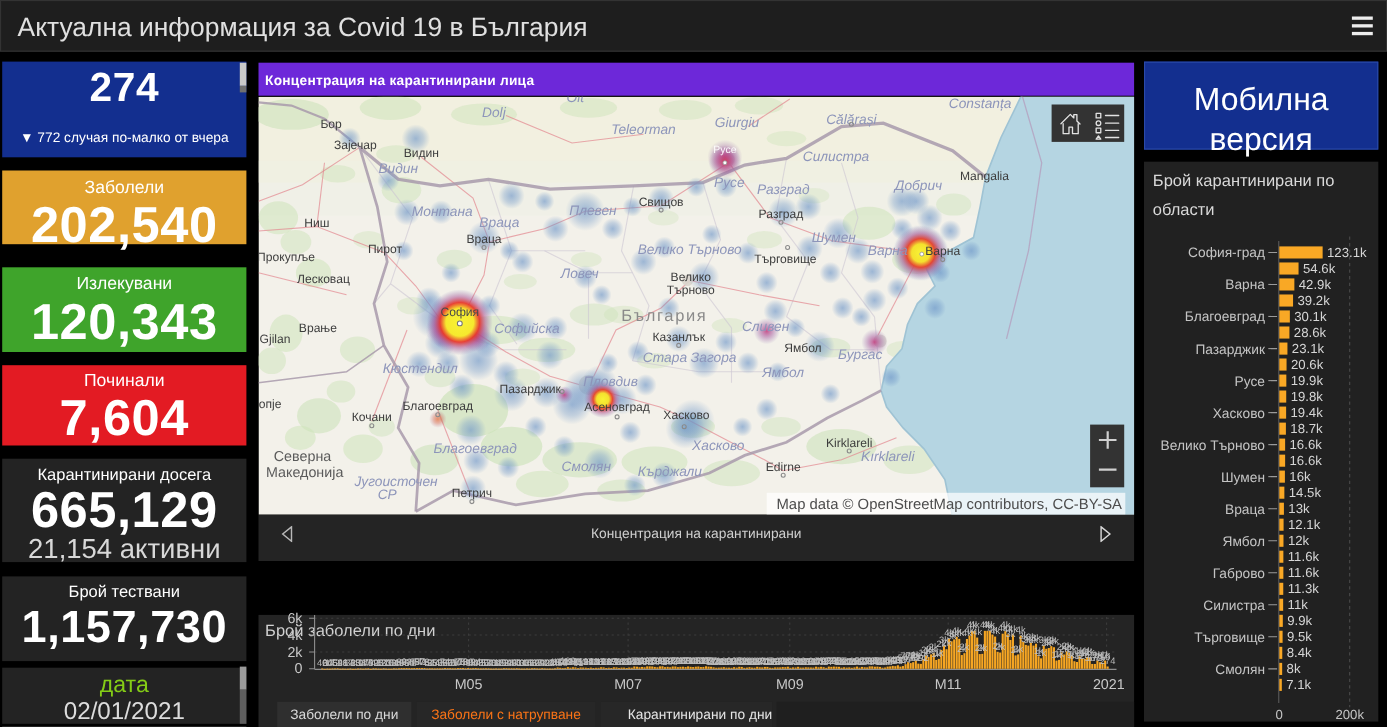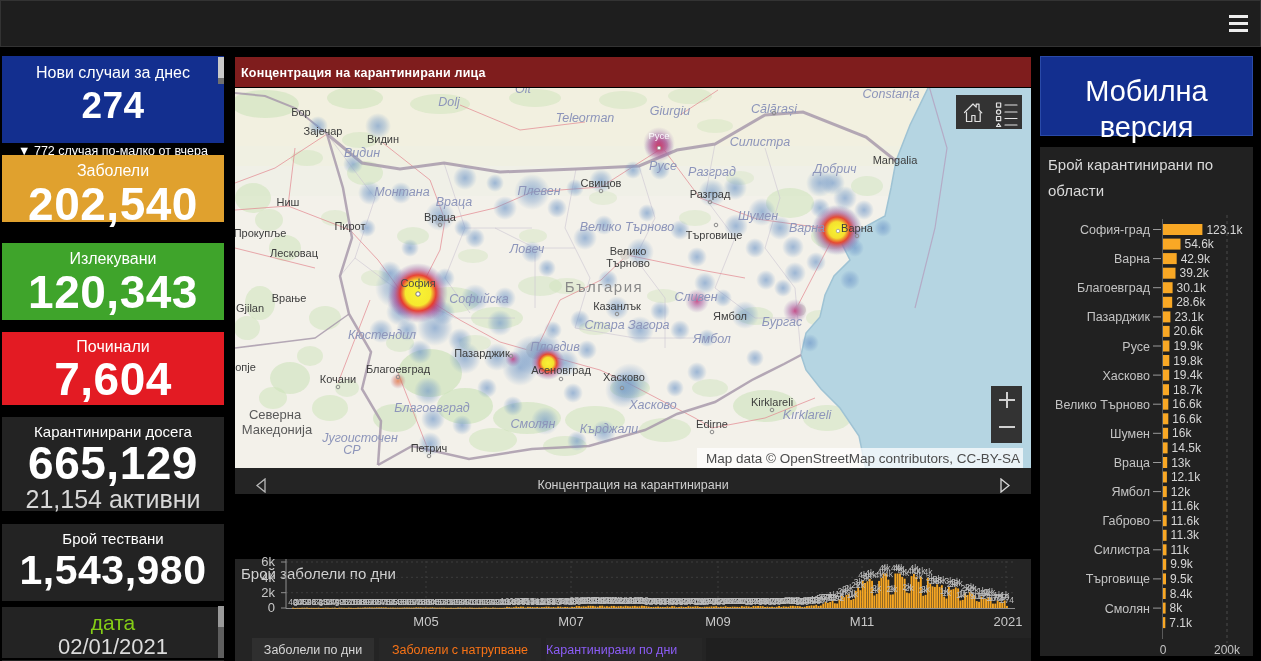--- a/index.html
+++ b/index.html
@@ -2,27 +2,27 @@
 <html><head><meta charset="utf-8"><style>
 *{margin:0;padding:0;box-sizing:border-box;}
 body{width:1261px;height:661px;background:#000;font-family:"Liberation Sans",sans-serif;position:relative;overflow:hidden;}
 .abs{position:absolute;}
 .card{position:absolute;left:2px;width:222px;text-align:center;color:#fff;}
 .ct{font-size:16px;}
 .cn{font-weight:bold;letter-spacing:0.5px;}
 </style></head><body>
 
 <div class="abs" style="left:0;top:0;width:1261px;height:47px;background:#1e1e1e;border:1px solid #333;">
+  <div style="position:absolute;left:15px;top:11px;font-size:24px;color:#e0e0e0;">Актуална информация за Covid 19 в България</div>
   <div style="position:absolute;left:1228px;top:14px;width:19px;height:3px;background:#ededed;"></div>
   <div style="position:absolute;left:1228px;top:21px;width:19px;height:3px;background:#ededed;"></div>
   <div style="position:absolute;left:1228px;top:28px;width:19px;height:3px;background:#ededed;"></div>
 </div>
 
 <div class="card" style="top:56px;height:87px;background:#132f8f;">
-  <div class="ct" style="margin-top:8px;">Нови случаи за днес</div>
   <div class="cn" style="font-size:37px;line-height:40px;margin-top:4px;">274</div>
   <div style="font-size:12.5px;white-space:nowrap;margin-top:18px;">▼ 772 случая по-малко от вчера</div>
 </div>
 <div class="abs" style="left:218px;top:57px;width:6px;height:21px;background:#c9c9c9;"></div>
 <div class="abs" style="left:218px;top:78px;width:6px;height:6px;background:#707070;"></div>
 
 <div class="card" style="top:155px;height:67px;background:#e0a12e;">
   <div class="ct" style="margin-top:7px;">Заболели</div>
   <div class="cn" style="font-size:46px;line-height:48px;">202,540</div>
 </div>
@@ -34,31 +34,31 @@
   <div class="ct" style="margin-top:6px;">Починали</div>
   <div class="cn" style="font-size:46px;line-height:46px;">7,604</div>
 </div>
 <div class="card" style="top:417px;height:94px;background:#232323;">
   <div class="ct" style="margin-top:6px;font-size:15px;">Карантинирани досега</div>
   <div class="cn" style="font-size:46px;line-height:46px;">665,129</div>
   <div style="font-size:25px;color:#d8d8d8;line-height:26px;">21,154 активни</div>
 </div>
 <div class="card" style="top:524px;height:77px;background:#232323;">
   <div class="ct" style="margin-top:6px;font-size:15px;">Брой тествани</div>
-  <div class="cn" style="font-size:41px;line-height:46px;">1,543,980</div>
+  <div class="cn" style="font-size:41px;line-height:46px;">1,157,730</div>
 </div>
 <div class="card" style="top:607px;height:51px;background:#232323;">
   <div style="font-size:21px;color:#84cc16;margin-top:4px;">дата</div>
   <div style="font-size:22px;color:#dcdcdc;line-height:24px;">02/01/2021</div>
 </div>
 <div class="abs" style="left:218px;top:606px;width:6px;height:21px;background:#9a9a9a;"></div>
 <div class="abs" style="left:218px;top:627px;width:6px;height:31px;background:#5e5e5e;"></div>
 <div class="abs" style="left:2px;top:660px;width:222px;height:1px;background:#232323;"></div>
 
-<div class="abs" style="left:235px;top:57px;width:796px;height:30px;background:#7f1d1d;">
+<div class="abs" style="left:235px;top:57px;width:796px;height:30px;background:#6d28d9;">
   <div style="position:absolute;left:6px;top:9px;font-size:12.5px;font-weight:bold;color:#fff;letter-spacing:0.2px;">Концентрация на карантинирани лица</div>
 </div>
 <svg class="abs" style="left:235px;top:88px;" width="796" height="380" viewBox="0 0 796 380">
 <defs>
 <radialGradient id="bb">
         <stop offset="0%" stop-color="#6e96c8" stop-opacity="0.65"></stop>
         <stop offset="55%" stop-color="#6e96c8" stop-opacity="0.36"></stop>
         <stop offset="100%" stop-color="#6e96c8" stop-opacity="0"></stop>
       </radialGradient>
 <radialGradient id="mb">
@@ -402,21 +402,21 @@
         <line x1="770" y1="37" x2="782" y2="37"></line>
 </g>
 <rect x="756" y="298" width="31" height="57" fill="#333333"></rect>
 <line x1="764" y1="312" x2="780" y2="312" stroke="#d0d0d0" stroke-width="2"></line>
 <line x1="772" y1="304" x2="772" y2="320" stroke="#d0d0d0" stroke-width="2"></line>
 <line x1="764" y1="339" x2="780" y2="339" stroke="#d0d0d0" stroke-width="2"></line>
 <rect x="462" y="360" width="326" height="20" fill="#ffffff" opacity="0.72"></rect>
 <text x="785" y="375" font-size="13.5" fill="#4c4c4c" text-anchor="end">Map data © OpenStreetMap contributors, CC-BY-SA</text>
 </g>
 </svg>
-<div class="abs" style="left:235px;top:468px;width:796px;height:26px;background:#242424;">
+<div class="abs" style="left:235px;top:468px;width:796px;height:42px;background:#242424;">
   <div style="position:absolute;left:0;width:100%;top:10px;text-align:center;font-size:12.5px;color:#cfcfcf;">Концентрация на карантинирани</div>
   <svg style="position:absolute;left:20px;top:10px;" width="12" height="15">
       <polygon points="10,1 2,7.5 10,14" fill="none" stroke="#b8b8b8" stroke-width="1.3"></polygon>
     </svg>
   <svg style="position:absolute;left:764px;top:10px;" width="12" height="15">
       <polygon points="2,1 10,7.5 2,14" fill="none" stroke="#d8d8d8" stroke-width="1.3"></polygon>
     </svg>
 </div>
 
 <div class="abs" style="left:235px;top:511px;width:796px;height:150px;background:#242424;margin-top:48px;">
@@ -1064,21 +1064,21 @@
 <text x="758.0" y="90.1" font-size="8.5" fill="#bdbdbd" text-anchor="middle">567</text>
 <text x="760.4" y="90.1" font-size="8.5" fill="#bdbdbd" text-anchor="middle">572</text>
 <text x="762.7" y="87.0" font-size="8.5" fill="#bdbdbd" text-anchor="middle">1k</text>
 <text x="765.0" y="88.5" font-size="8.5" fill="#bdbdbd" text-anchor="middle">787</text>
 <text x="767.3" y="89.1" font-size="8.5" fill="#bdbdbd" text-anchor="middle">710</text>
 <text x="769.7" y="87.0" font-size="8.5" fill="#bdbdbd" text-anchor="middle">1k</text>
 <text x="772.0" y="92.4" font-size="8.5" fill="#bdbdbd" text-anchor="middle">274</text>
 </svg>
 <div class="abs" style="left:252px;top:638px;width:122px;height:23px;background:#2f2f2f;color:#d8d8d8;font-size:12.5px;text-align:center;padding-top:5px;">Заболели по дни</div>
 <div class="abs" style="left:379px;top:638px;width:162px;height:23px;background:#272727;color:#f97316;font-size:12.5px;text-align:center;padding-top:5px;">Заболели с натрупване</div>
-<div class="abs" style="left:546px;top:638px;width:156px;height:23px;background:#272727;color:#8b5cf6;font-size:12.5px;text-align:left;padding-top:5px;">Карантинирани по дни</div>
+<div class="abs" style="left:546px;top:638px;width:156px;height:23px;background:#272727;color:#e5e5e5;font-size:12.5px;text-align:right;padding-top:5px;">Карантинирани по дни</div>
 <div class="abs" style="left:706px;top:638px;width:325px;height:23px;background:#1f1f1f;"></div>
 
 <div class="abs" style="left:1040px;top:56px;width:213px;height:80px;background:#132f8f;border:1px solid #2a4aa8;text-align:center;color:#fff;">
   <div style="font-size:29px;margin-top:16px;line-height:36px;">Мобилна<br>версия</div>
 </div>
 <div class="abs" style="left:1040px;top:147px;width:213px;height:509px;background:#212121;">
   <div style="position:absolute;left:8px;top:5px;font-size:15px;color:#d9d9d9;line-height:26px;">Брой карантинирани по<br>области</div>
 </div>
 <svg class="abs" style="left:1040px;top:147px;" width="218" height="509" viewBox="0 0 218 509">
 <line x1="187" y1="68" x2="187" y2="496" stroke="#4a4a4a" stroke-width="1" stroke-dasharray="3,3"></line>

